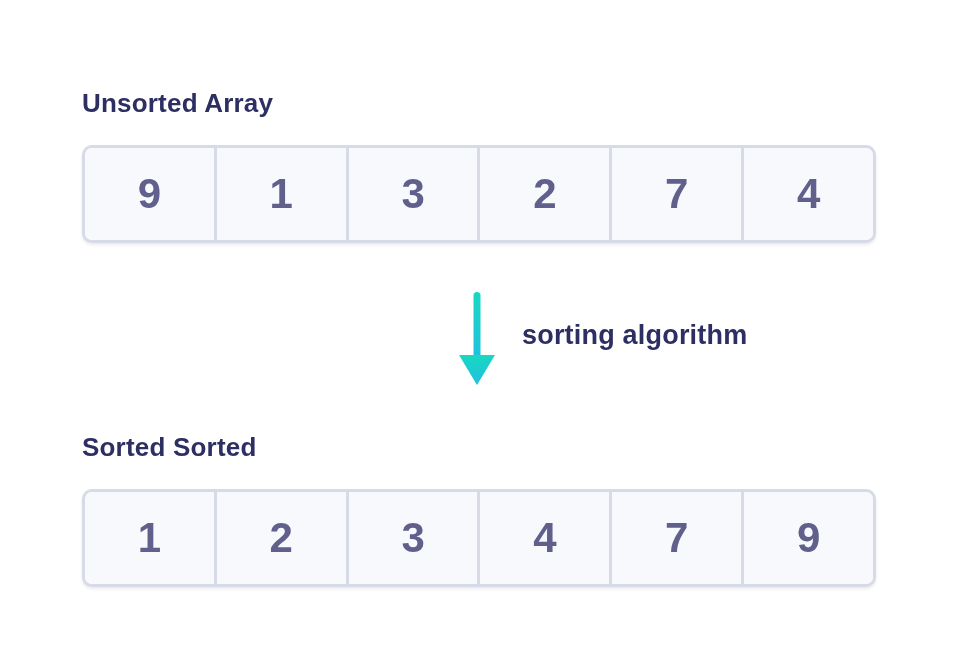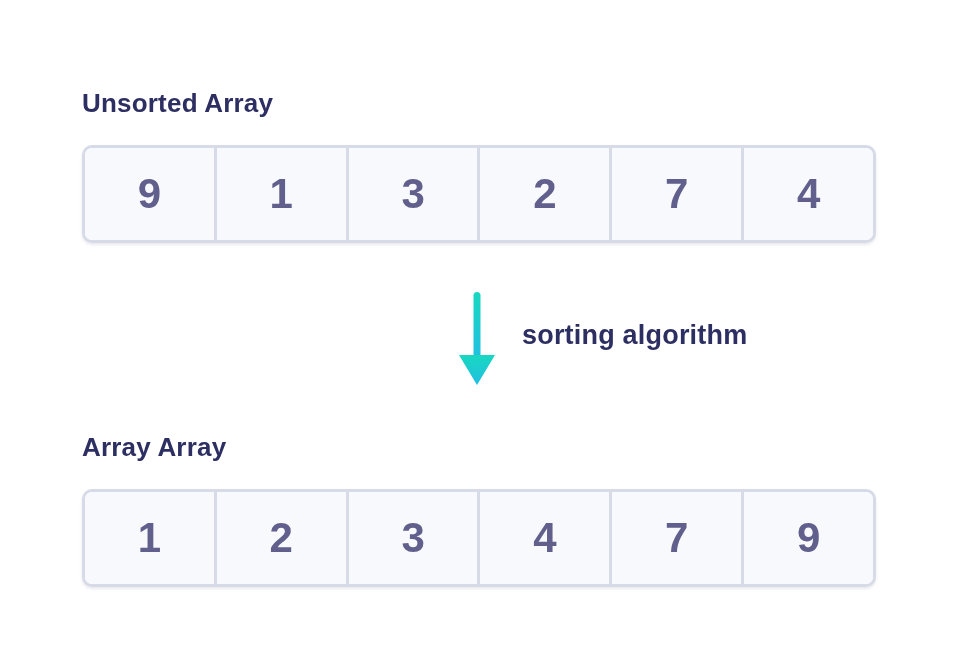--- a/index.html
+++ b/index.html
@@ -111,21 +111,21 @@
           <stop offset="1" stop-color="#21bfe2"></stop>
         </linearGradient>
       </defs>
       <rect x="18.5" y="3" width="7" height="68" rx="3.5" fill="url(#arrowGrad)"></rect>
       <polygon points="4,66 40,66 22,96" fill="url(#arrowGrad)"></polygon>
     </svg>
   </div>
 
   <div class="flow-label">sorting algorithm</div>
 
-  <div class="section-label label-sorted">Array Array</div>
+  <div class="section-label label-sorted">Sorted Sorted</div>
 
   <div class="array array-sorted">
     <div class="cell">
       <span class="cell-value">1</span>
     </div>
     <div class="cell">
       <span class="cell-value">2</span>
     </div>
     <div class="cell">
       <span class="cell-value">3</span>

